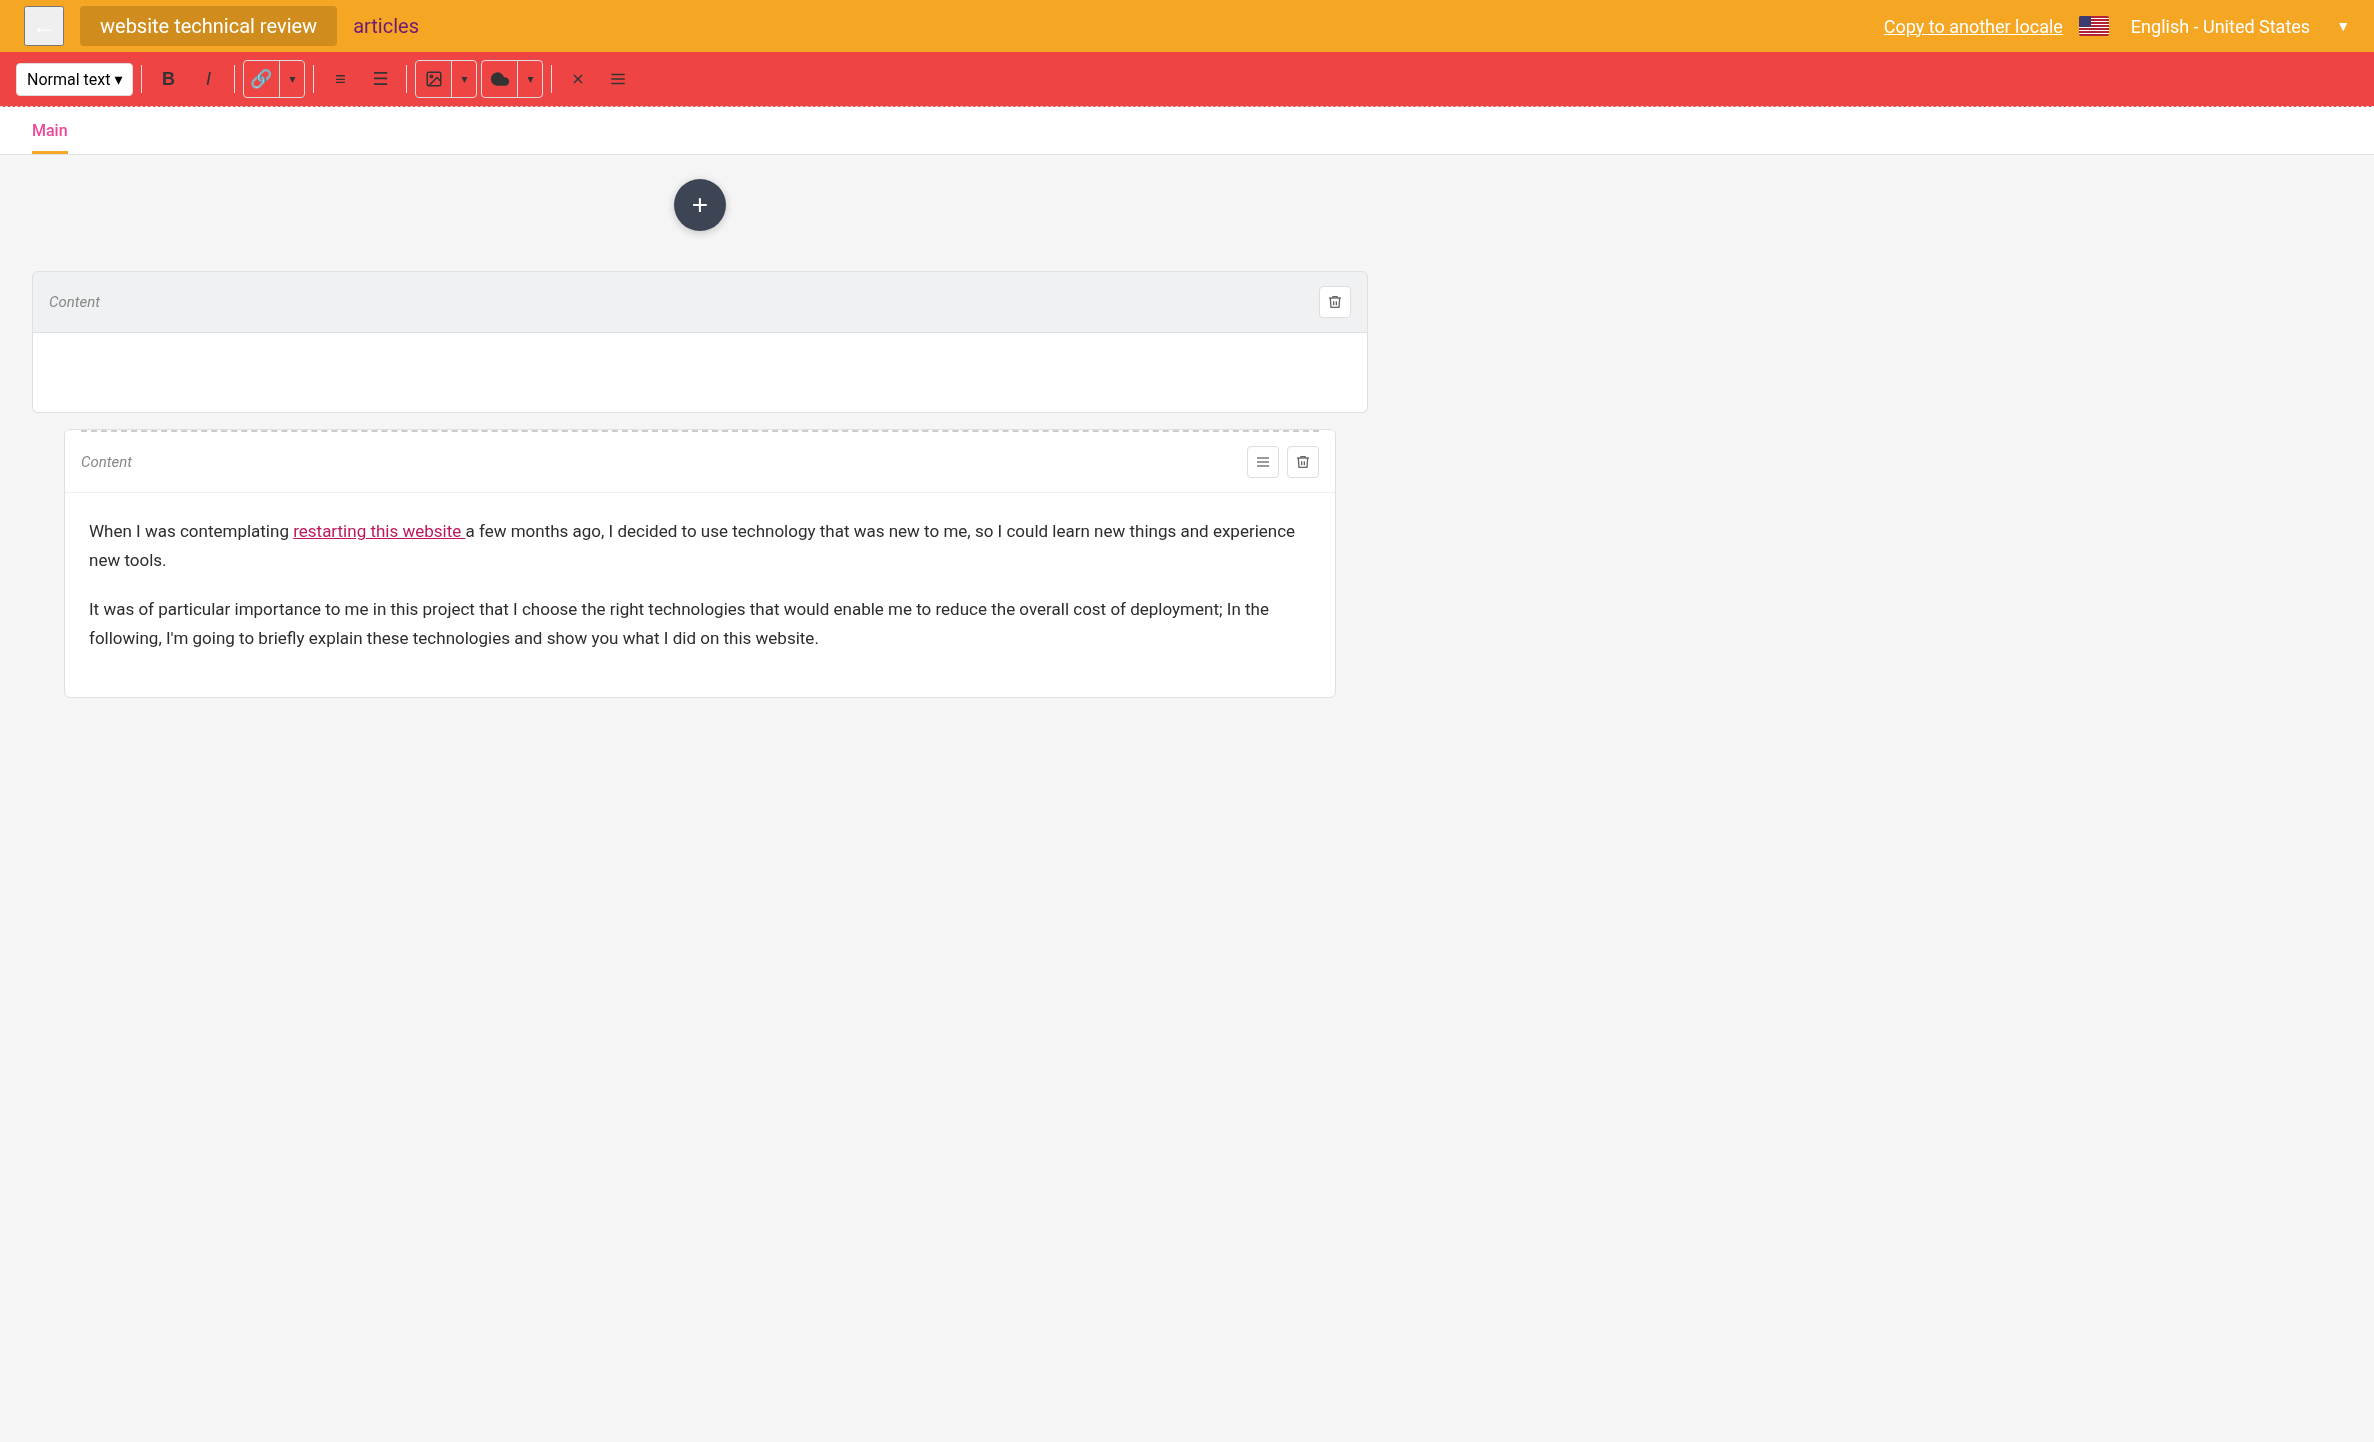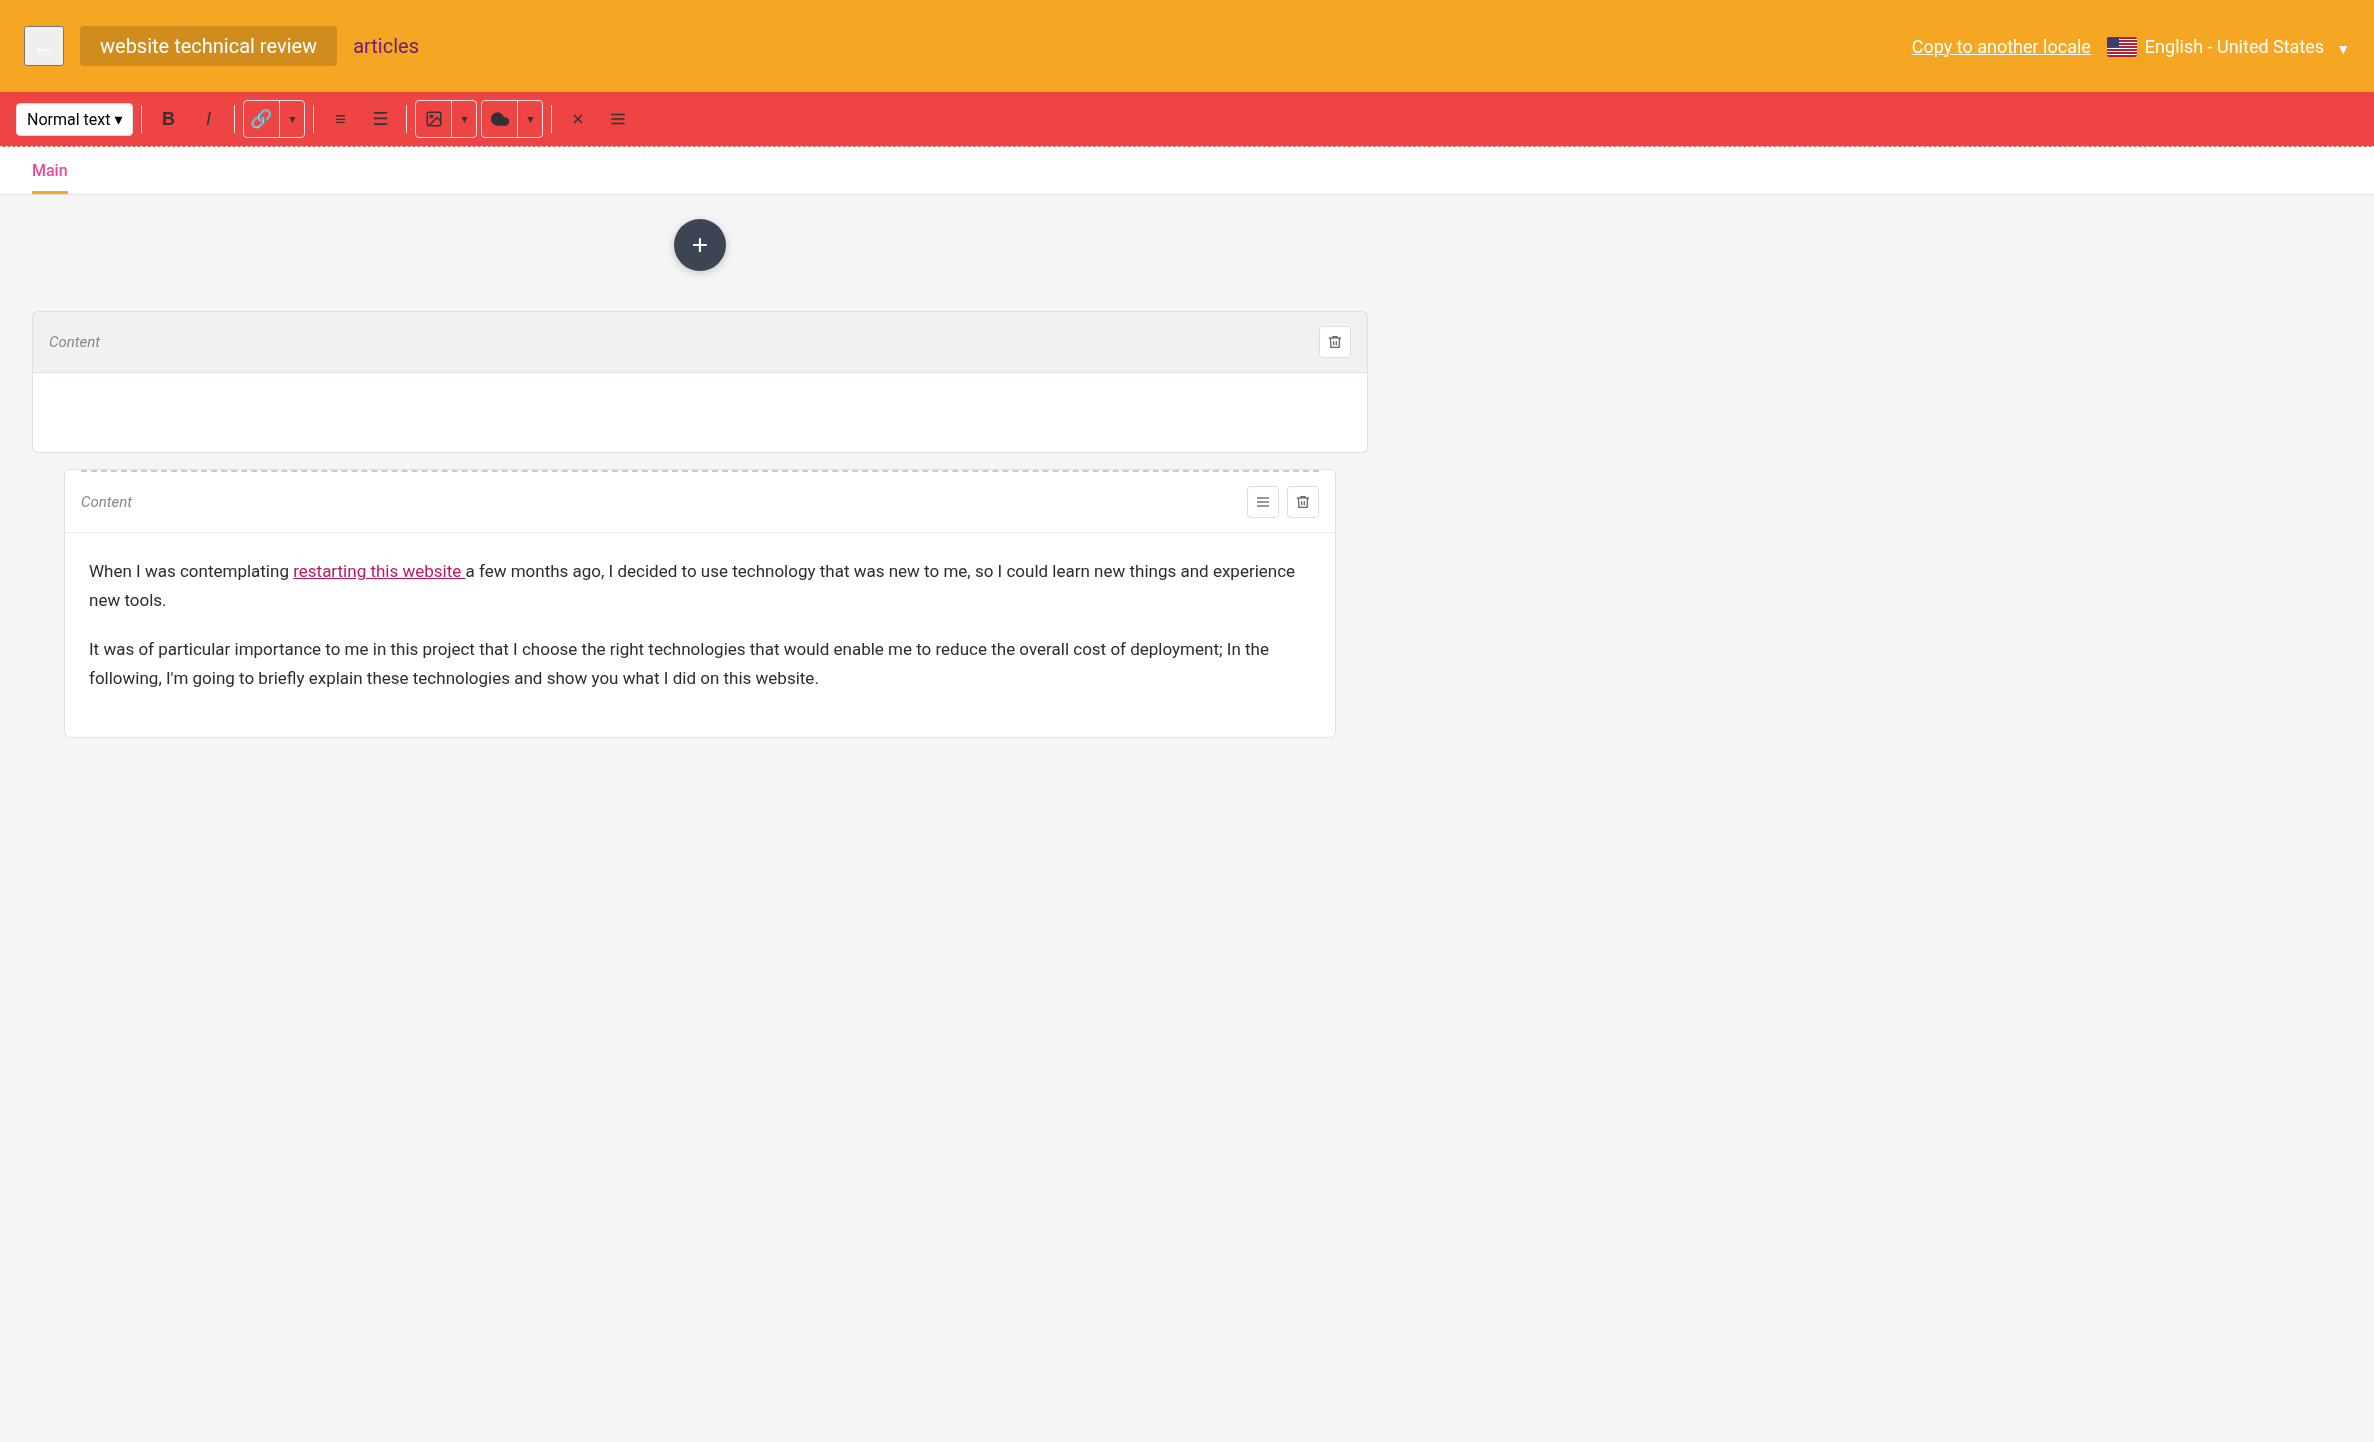--- a/index.html
+++ b/index.html
@@ -4,21 +4,21 @@
   <style>
     * { box-sizing: border-box; margin: 0; padding: 0; }
     body { font-family: -apple-system, BlinkMacSystemFont, 'Segoe UI', Roboto, sans-serif; background: #f5f5f5; }
 
     
     .header {
       background: #f5a623;
       display: flex;
       align-items: center;
       padding: 1px 24px;
-      height: 92px;
+      height: 52px;
       gap: 16px;
     }
     .header-back {
       color: white;
       font-size: 24px;
       cursor: pointer;
       display: flex;
       align-items: center;
       justify-content: center;
       width: 40px;
@@ -40,22 +40,22 @@
     .header-spacer { flex: 1; }
     .header-copy {
       color: white;
       font-size: 18px;
       font-weight: 400;
       cursor: pointer;
       text-decoration: underline;
     }
     .header-locale {
       display: flex;
-      align-items: flex-end;
-      gap: 8px;
+      align-items: center;
+      gap: 22px;
       color: white;
       font-size: 18px;
     }
     .flag-icon {
       width: 30px;
       height: 20px;
       display: inline-block;
       position: relative;
       overflow: hidden;
       border-radius: 2px;

